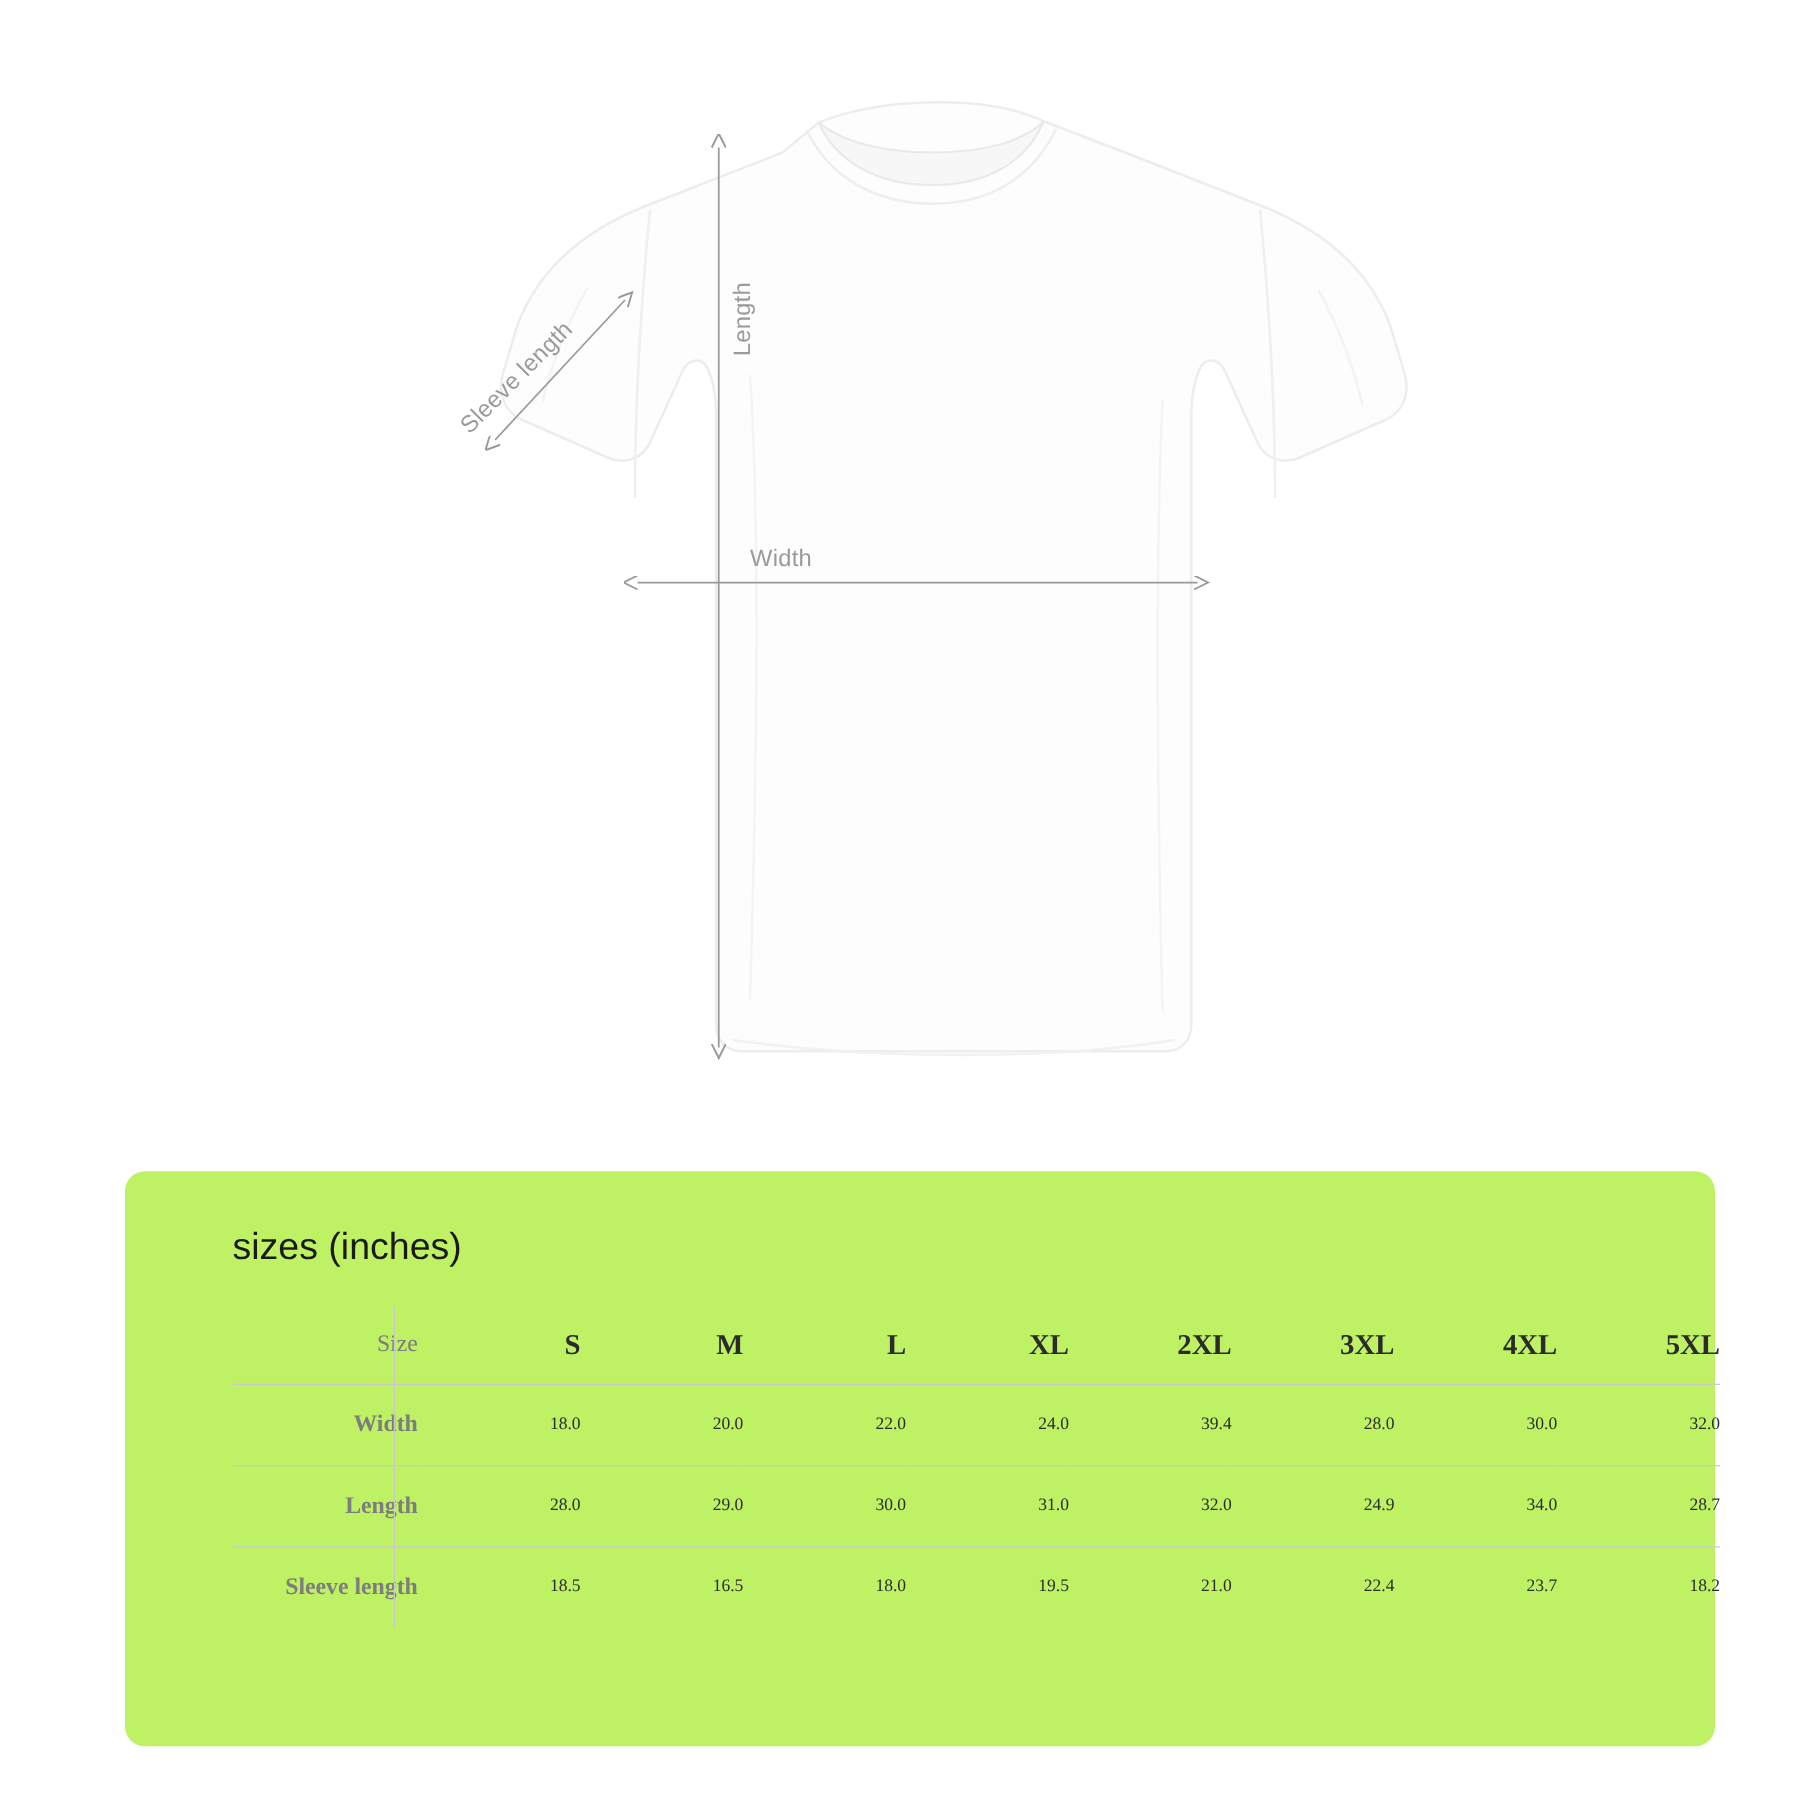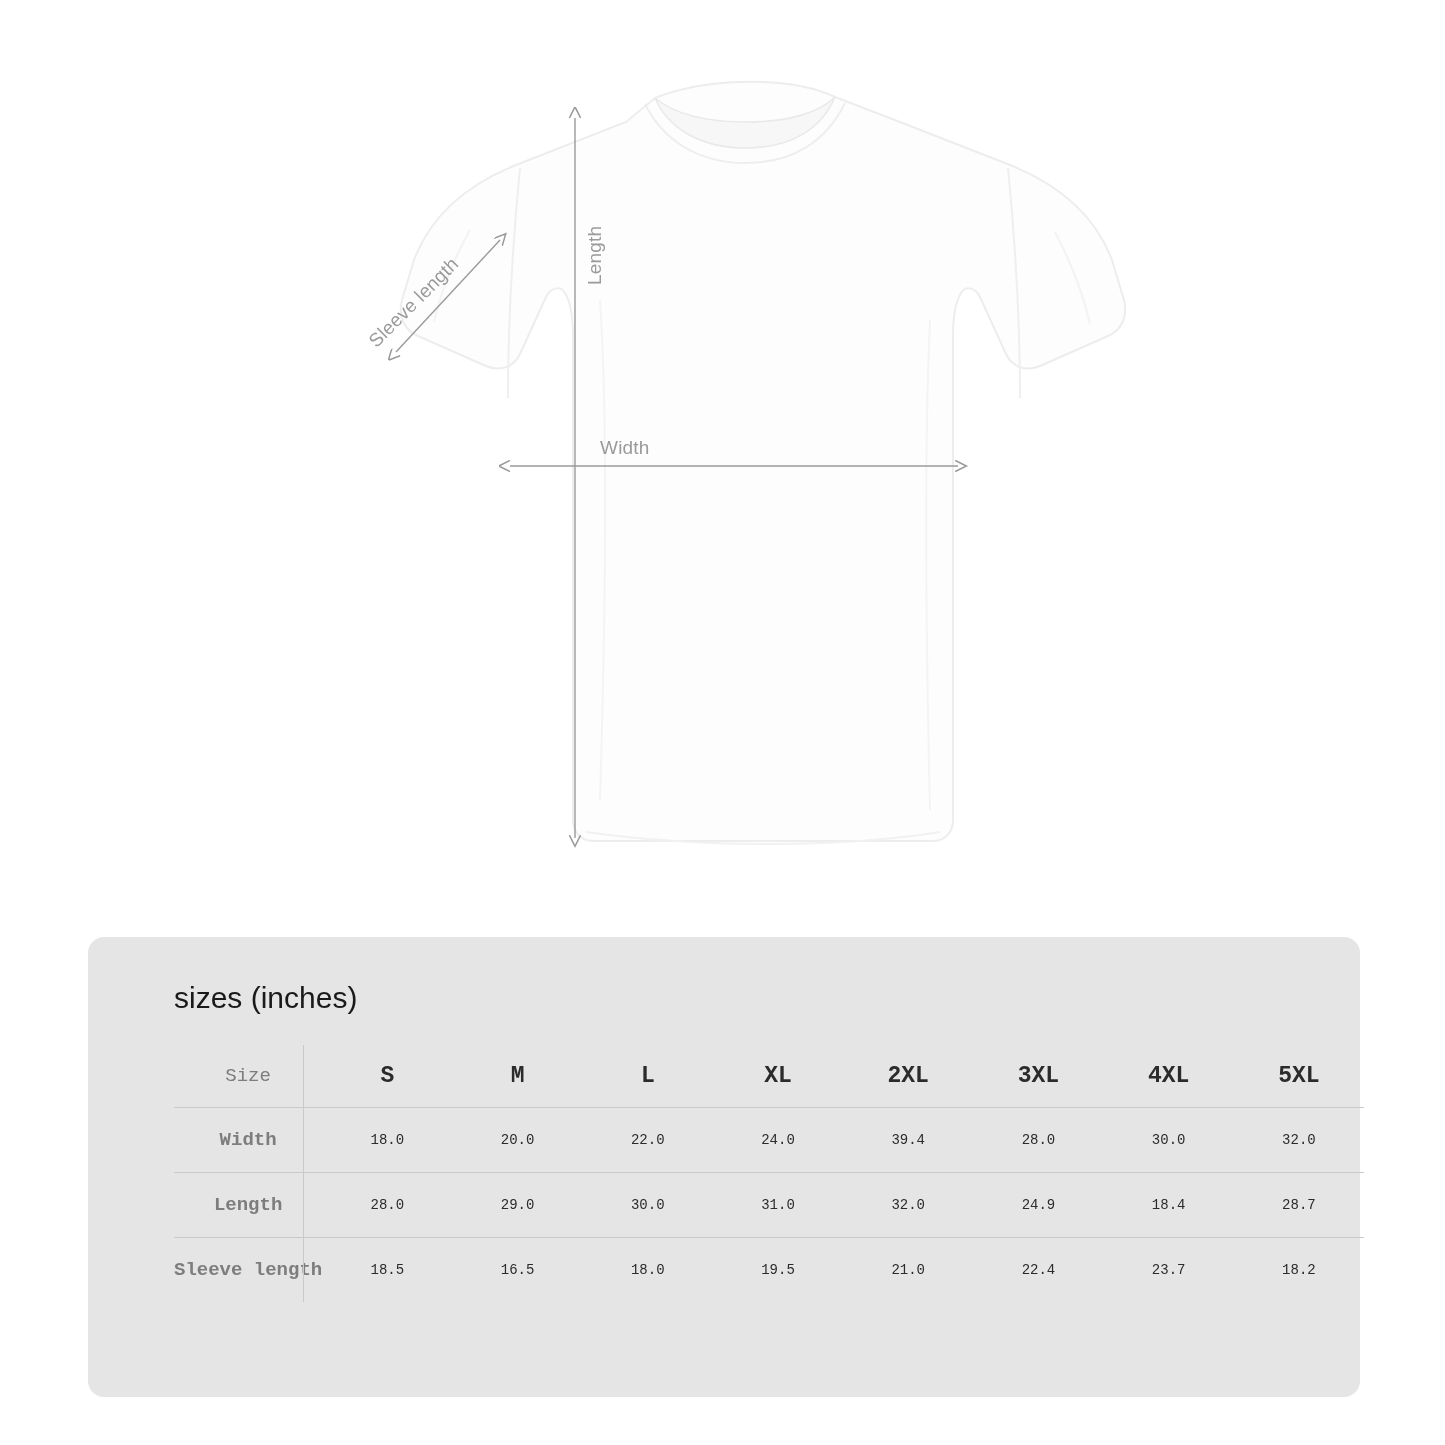--- a/index.html
+++ b/index.html
@@ -50,45 +50,45 @@
   #label-sleeve {
     left: 380px;
     top: 330px;
     transform: rotate(-45deg);
     transform-origin: left bottom;
   }
 
   
   #size-card {
     position: absolute;
-    left: 88px;
+    left: 100px;
     top: 937px;
     width: 1272px;
     height: 460px;
-    background: #e5e5e5;
+    background: #bef264;
     border-radius: 16px;
     box-sizing: border-box;
     padding: 44px 44px 0 44px;
   }
   #chart-title {
     font-size: 30px;
     color: #1a1a1a;
     font-family: "Liberation Sans", sans-serif;
     margin: 0 0 30px 42px;
     font-weight: 400;
   }
   table {
     border-collapse: collapse;
     width: 1190px;
     margin-left: 42px;
     table-layout: fixed;
   }
   th, td {
-    text-align: center;
-    font-family: Liberation Mono, monospace;
+    text-align: right;
+    font-family: Liberation Serif, serif;
     padding: 0;
     vertical-align: middle;
   }
   thead th {
     color: #7d7d7d;
     font-size: 19px;
     font-weight: 400;
     height: 62px;
   }
   thead th.sizecol {
@@ -243,21 +243,21 @@
         <td class="rowline">32.0</td>
       </tr>
       <tr>
         <th class="rowline">Length</th>
         <td class="rowline">28.0</td>
         <td class="rowline">29.0</td>
         <td class="rowline">30.0</td>
         <td class="rowline">31.0</td>
         <td class="rowline">32.0</td>
         <td class="rowline">24.9</td>
-        <td class="rowline">18.4</td>
+        <td class="rowline">34.0</td>
         <td class="rowline">28.7</td>
       </tr>
       <tr>
         <th class="rowline">Sleeve length</th>
         <td class="rowline">18.5</td>
         <td class="rowline">16.5</td>
         <td class="rowline">18.0</td>
         <td class="rowline">19.5</td>
         <td class="rowline">21.0</td>
         <td class="rowline">22.4</td>

